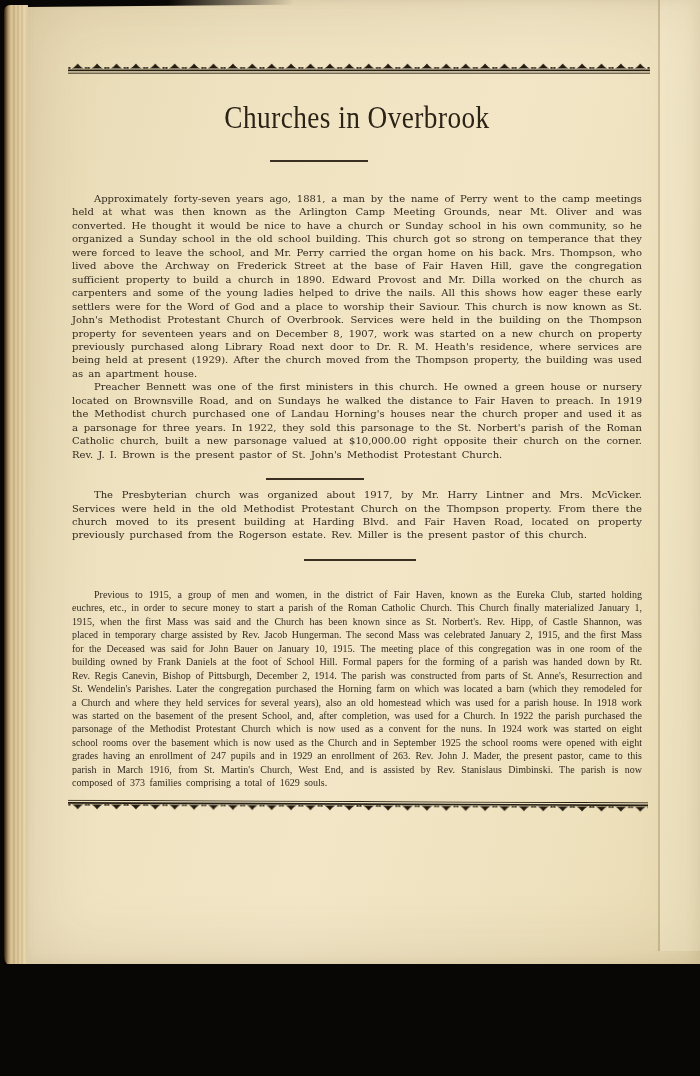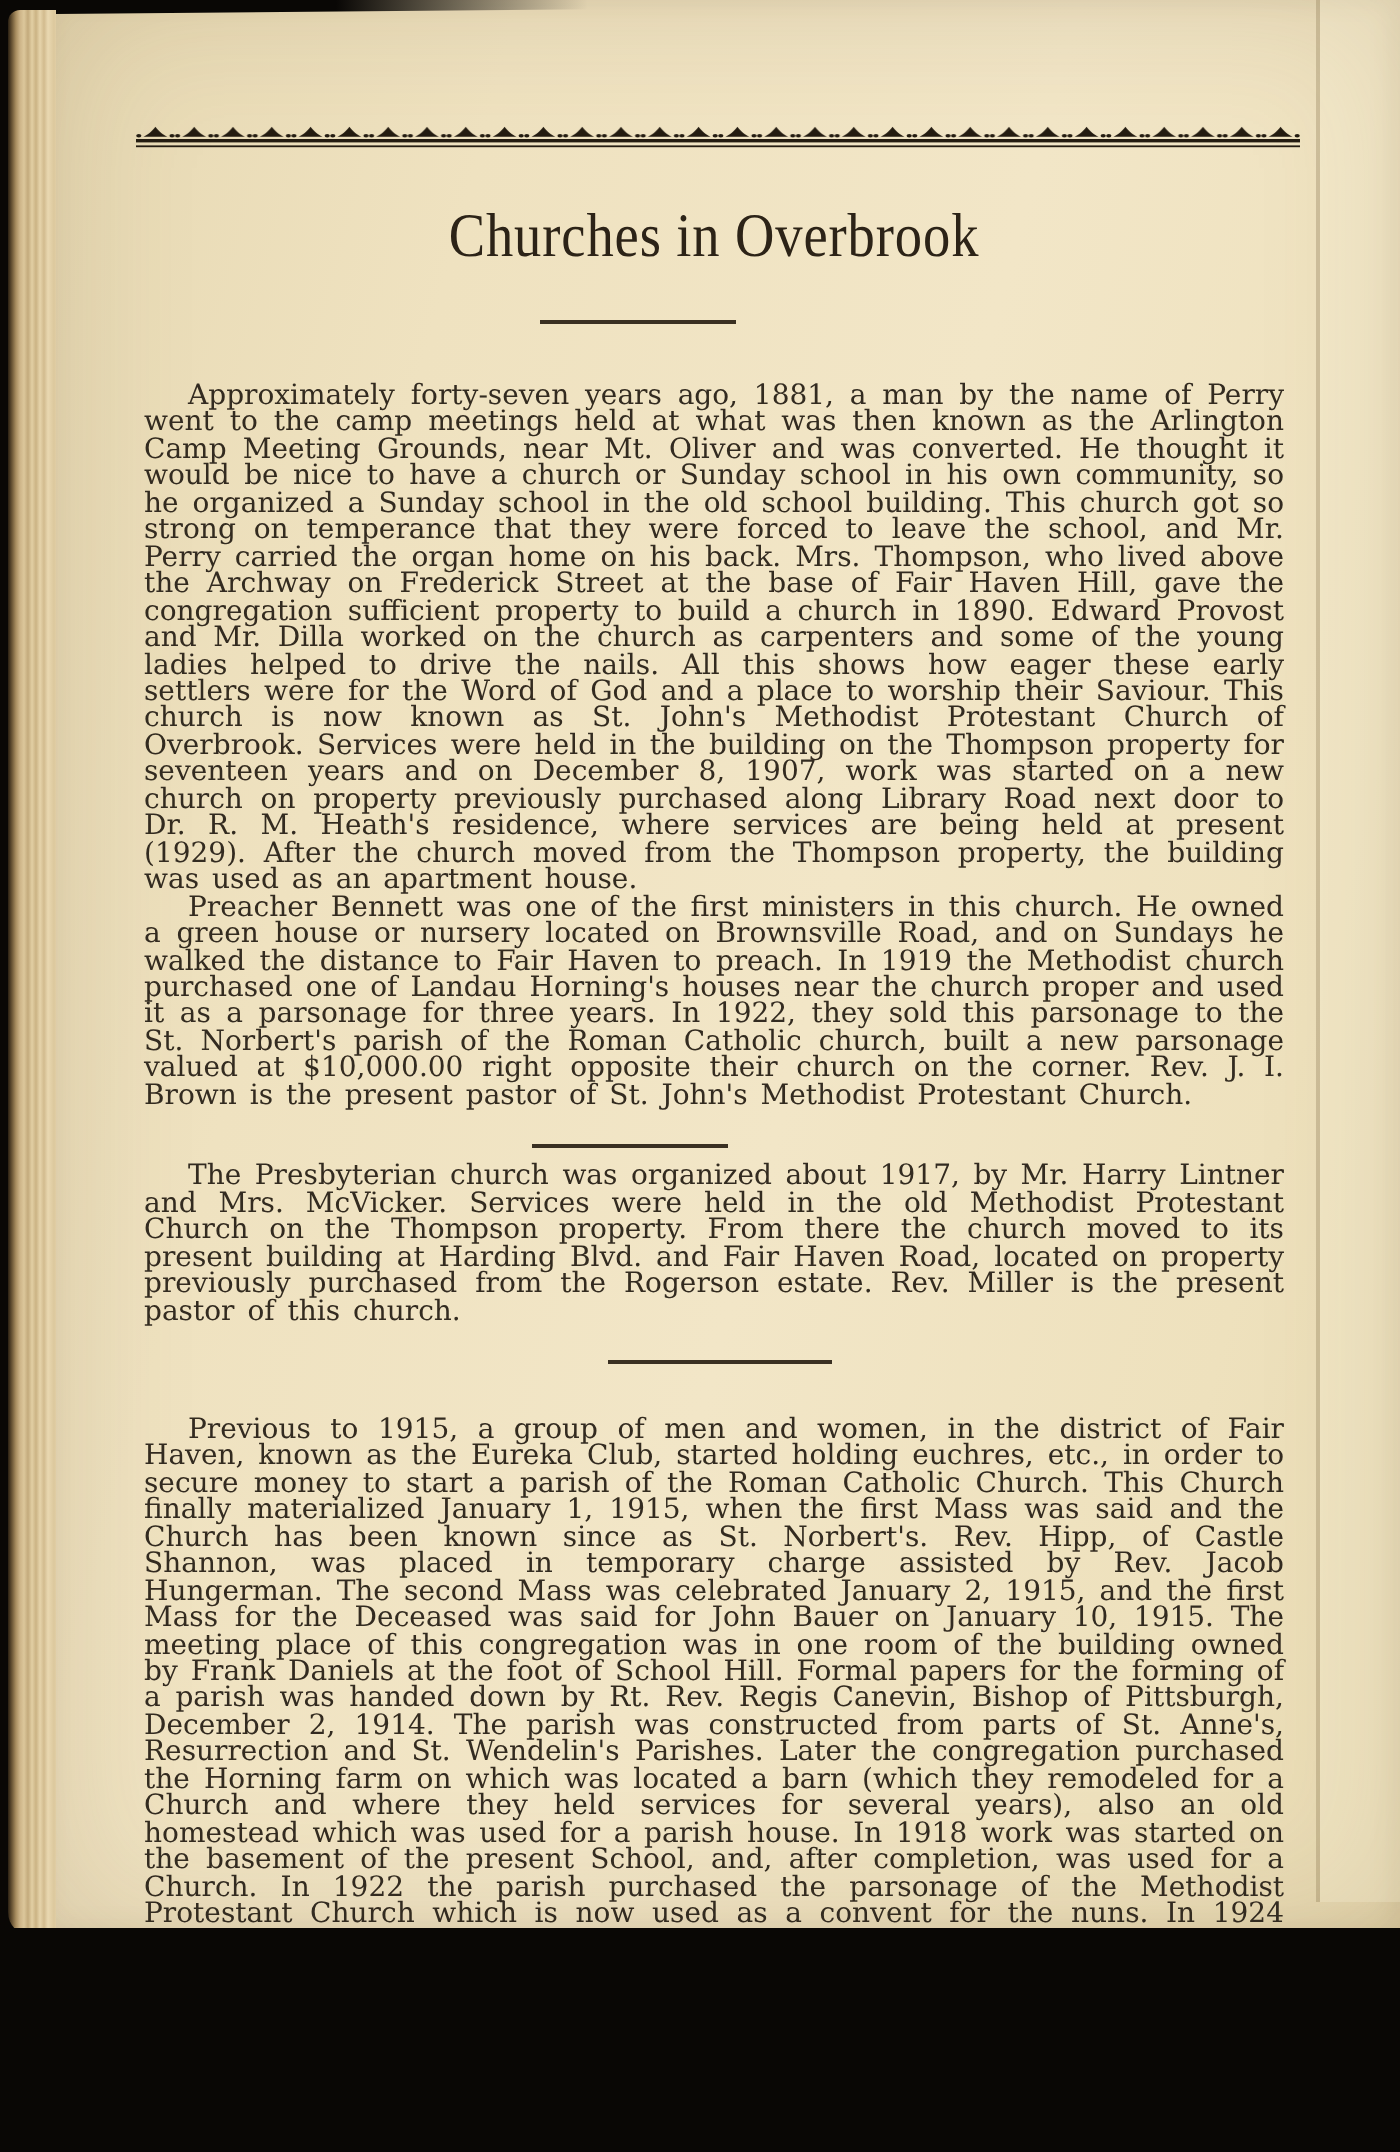--- a/index.html
+++ b/index.html
@@ -67,30 +67,30 @@
   }
   .rule{
     border:0;border-top:2.2px solid #3a3022;
     width:98px;margin:24px auto 0 auto;
   }
   .rule.d1{transform:translateX(-38px);}
   .rule.d2{margin-top:17px;transform:translateX(-42px);}
   .rule.d3{margin-top:17px;transform:translateX(3px);width:112px;}
   .body-text p{
     margin:0;
-    font-size:14px;
+    font-size:10px;
     line-height:13.45px;
     text-align:justify;
     text-indent:22px;
     word-spacing:2px;
     color:#332b20;
   }
   section.sec1{margin-top:30px;}
   section.sec2{margin-top:8px;}
-  section.sec3{margin-top:27px;}
+  section.sec3{margin-top:27px;font-family:Liberation Serif, serif;}
 </style>
 </head>
 <body>
 
 <div class="scan">
 
   <div class="page-stack"></div>
 
   <div class="paper">
     <div class="top-wedge"></div>

